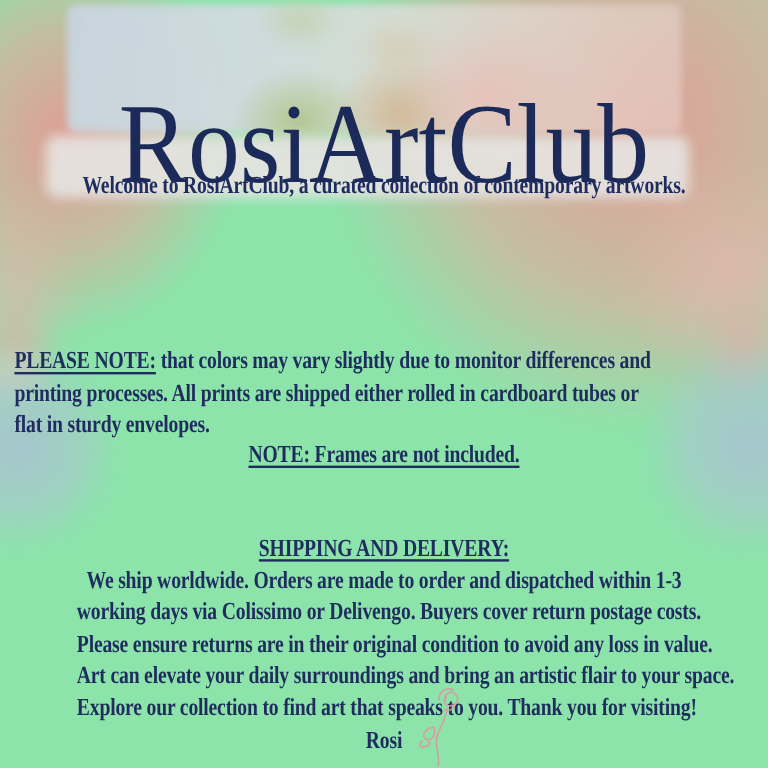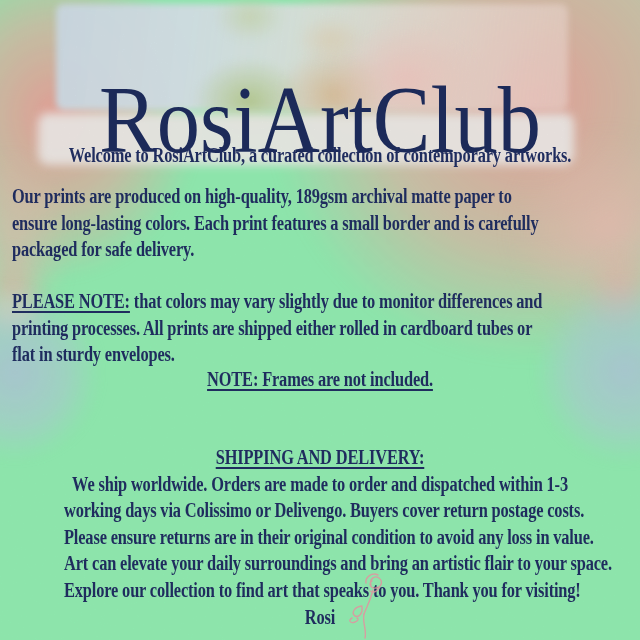--- a/index.html
+++ b/index.html
@@ -90,25 +90,20 @@
     </filter>
     <rect width="640" height="640" filter="url(#paperGrain)" opacity="0.16"></rect>
   </svg>
 
   <h1 class="title">RosiArtClub</h1>
 
   <div class="block c" style="top:142px">
     <div class="line">Welcome to RosiArtClub, a curated collection of contemporary artworks.</div>
   </div>
 
-  <div class="block l" style="top:183px">
-    <div class="line">Our prints are produced on high-quality, 189gsm archival matte paper to</div>
-    <div class="line">ensure long-lasting colors. Each print features a small border and is carefully</div>
-    <div class="line">packaged for safe delivery.</div>
-  </div>
 
   <div class="block l" style="top:288px">
     <div class="line"><span class="u">PLEASE NOTE:</span><span> that colors may vary slightly due to monitor differences and</span></div>
     <div class="line">printing processes. All prints are shipped either rolled in cardboard tubes or</div>
     <div class="line">flat in sturdy envelopes.</div>
   </div>
 
   <div class="block c" style="top:366px">
     <div class="line"><span class="u">NOTE: Frames are not included.</span></div>
   </div>

